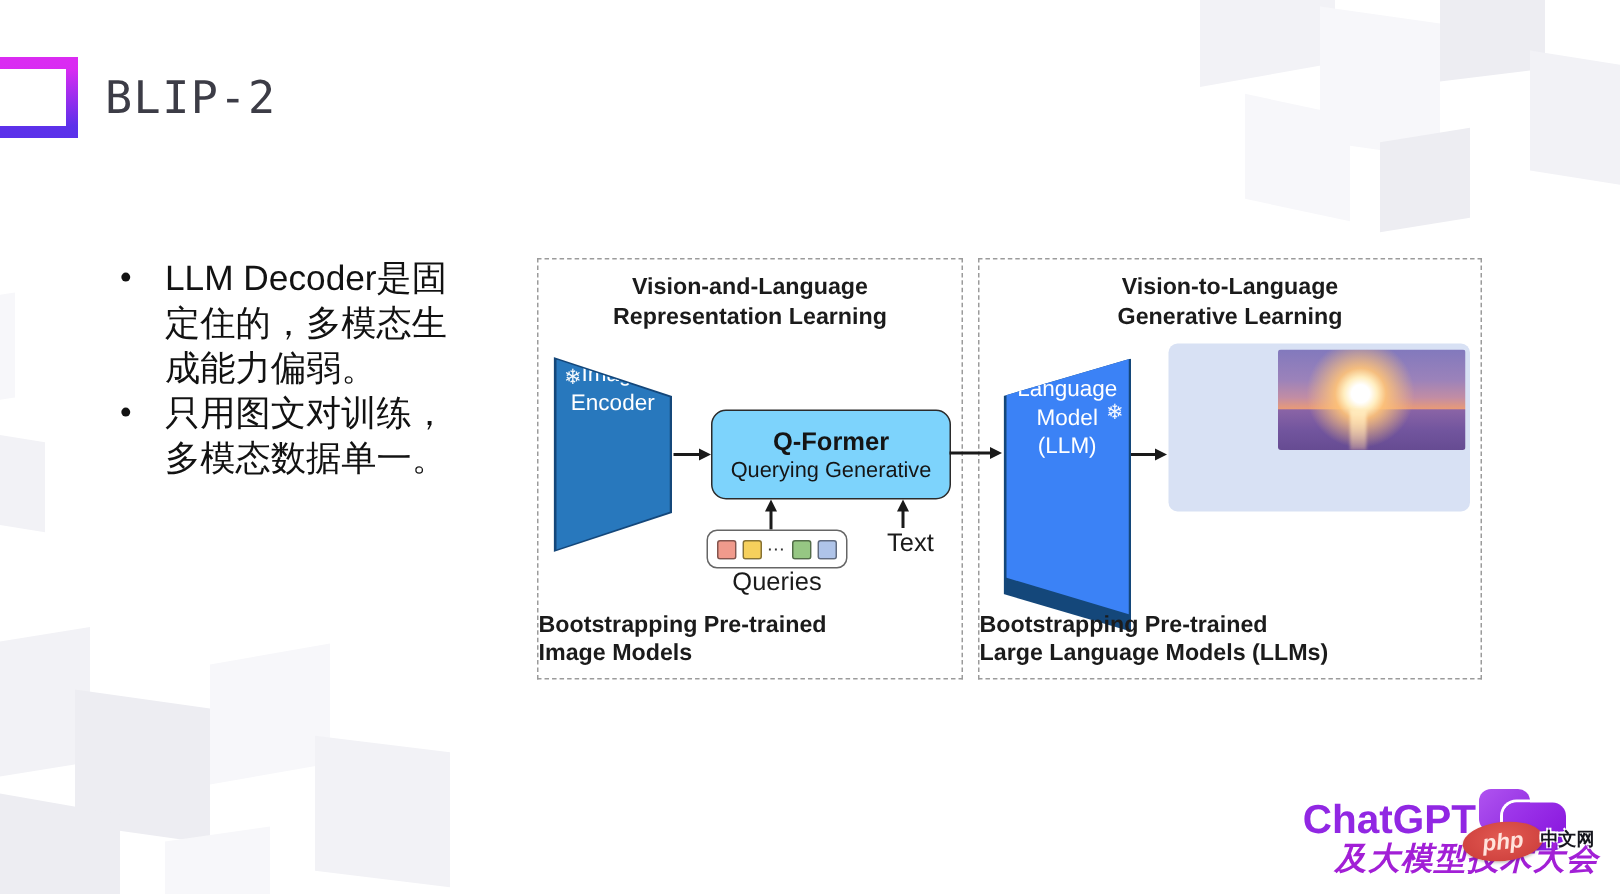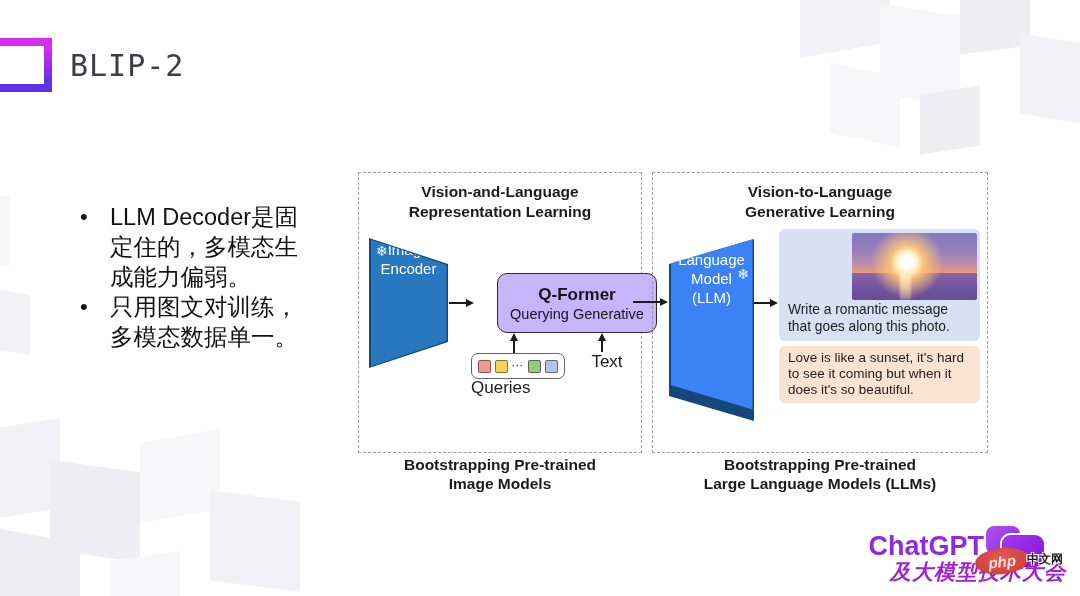--- a/index.html
+++ b/index.html
@@ -16,33 +16,33 @@
   .cubes-ml { left:-70px; top:170px; width:140px; height:260px; }
   .c1 { background:#f2f2f6; } .c2 { background:#f7f7fa; } .c3 { background:#ededf2; }
 
   
   .title-square { position:absolute; left:-26px; top:38px; width:78px; height:54px;
     border:8px solid; border-image:linear-gradient(180deg,#DB2BF2,#5A31EA) 1; }
   .page-title { position:absolute; left:70px; top:48px; font-family:"DejaVu Sans Mono", monospace;
     font-size:30px; color:#3c3c46; letter-spacing:1px; }
 
   
-  .bullets { position:absolute; left:74px; top:170px; width:244px; list-style:none;margin-top:32px; }
+  .bullets { position:absolute; left:74px; top:170px; width:244px; list-style:none; }
   .bullets li { position:relative; padding-left:36px; font-size:23.5px; line-height:30px; color:#121212; }
   .bullets li::before { content:"•"; position:absolute; left:6px; top:0; font-size:22px; color:#121212; }
 
   
   .diagram { position:absolute; left:358px; top:172px; width:632px; height:283px; }
   .panel { position:absolute; top:0; height:281px; border:1.5px dashed #9b9b9b; background:transparent; }
   .panel-left { left:0; width:284px; }
   .panel-right { left:294px; width:336px; }
   .panel-header { position:absolute; top:9px; left:0; width:100%; text-align:center;
     font-size:15.5px; font-weight:bold; color:#1b1b1b; line-height:20px; }
-  .panel-caption { position:absolute; top:234px; left:0; width:100%; text-align:center;
-    font-size:15.5px; font-weight:bold; color:#1b1b1b; line-height:19px;margin-top:48px; }
+  .panel-caption { position:absolute; top:234px; left:0; width:100%; 
+    font-size:15.5px; font-weight:bold; color:#1b1b1b; line-height:19px; }
 
   
   .trap-outer { position:absolute; }
   .trap-inner { position:absolute; left:1.5px; top:1.5px; right:1.5px; bottom:1.5px;
     display:flex; flex-direction:column; align-items:center; justify-content:flex-start;
     color:#fff; font-size:15px; line-height:19px; text-align:center; }
   .encoder-outer { left:10px; top:65px; width:79px; height:130px;
     clip-path:polygon(0 0, 100% 20%, 100% 80%, 0 100%); background:#14477A; }
   .encoder-inner { clip-path:polygon(0 0, 100% 20%, 100% 80%, 0 100%); background:#2878BD; }
   .llm-outer { left:310px; top:66px; width:85px; height:182px;
@@ -59,21 +59,21 @@
     display:flex; flex-direction:column; align-items:center; justify-content:center; }
   .qformer .t1 { font-size:17px; font-weight:bold; color:#151515; }
   .qformer .t2 { font-size:14.5px; color:#151515; margin-top:1px; }
 
   
   .queries-box { position:absolute; left:112px; top:180px; width:94px; height:26px;
     background:#fff; border:1.5px solid #666; border-radius:7px;
     display:flex; align-items:center; justify-content:center; gap:4px; }
   .qsq { width:13px; height:13px; border:1px solid rgba(0,0,0,.45); border-radius:2px; }
   .qdots { font-size:9px; font-weight:bold; color:#333; letter-spacing:1px; }
-  .queries-label { position:absolute; left:112px; top:205px; width:94px; text-align:left;
+  .queries-label { position:absolute; left:112px; top:205px; width:94px; text-align:center;
     font-size:17px; color:#1b1b1b; }
   .text-label { position:absolute; left:218px; top:179px; width:60px; text-align:center;
     font-size:17px; color:#1b1b1b; }
 
   
   .hline { position:absolute; height:2px; background:#1a1a1a; }
   .vline { position:absolute; width:2px; background:#1a1a1a; }
   .ah-right { position:absolute; width:0; height:0; border-top:4.5px solid transparent;
     border-bottom:4.5px solid transparent; border-left:8px solid #1a1a1a; }
   .ah-up { position:absolute; width:0; height:0; border-left:4.5px solid transparent;
@@ -158,21 +158,21 @@
       <div class="trap-outer encoder-outer" style="background: rgb(20, 71, 122);">
         <div class="trap-inner encoder-inner" style="background: rgb(40, 120, 189);">
           <span style="width:62px;">Image Encoder</span>
         </div>
         <span class="snow snow-enc">❄</span>
       </div>
 
       <div class="hline" style="left:90px;top:129px;width:18px;"></div>
       <div class="ah-right" style="left:107px;top:125.5px;"></div>
 
-      <div class="qformer" style="background: #c4b5fd; margin-left: 23px;">
+      <div class="qformer" style="background: #7dd3fc;">
         <div class="t1">Q-Former</div>
         <div class="t2">Querying Generative</div>
       </div>
 
       <div class="vline" style="left:154px;top:167px;height:13px;"></div>
       <div class="ah-up" style="left:150.5px;top:160px;"></div>
       <div class="vline" style="left:242px;top:167px;height:12px;"></div>
       <div class="ah-up" style="left:238.5px;top:160px;"></div>
 
       <div class="queries-box">
@@ -207,26 +207,22 @@
         <span class="snow snow-llm">❄</span>
       </div>
 
       <div class="hline" style="left:101px;top:129px;width:17px;"></div>
       <div class="ah-right" style="left:117px;top:125.5px;"></div>
 
       <div class="prompt-box" style="background: rgb(216, 225, 244);">
         <div class="photo">
           <div class="refl"></div>
         </div>
-        <div class="prompt-text">Write a romantic message that goes along this photo.</div>
-      </div>
-
-      <div class="response-box" style="background: rgb(251, 227, 209);">
-        <div class="response-text">Love is like a sunset, it's hard to see it coming but when it does it's so beautiful.</div>
-      </div>
+      </div>
+
 
       <div class="panel-caption">
         <div>Bootstrapping Pre-trained</div>
         <div>Large Language Models (LLMs)</div>
       </div>
     </div>
 
     <div class="hline" style="left:275px;top:129px;width:28px;"></div>
     <div class="ah-right" style="left:302px;top:125.5px;"></div>
   </div>

